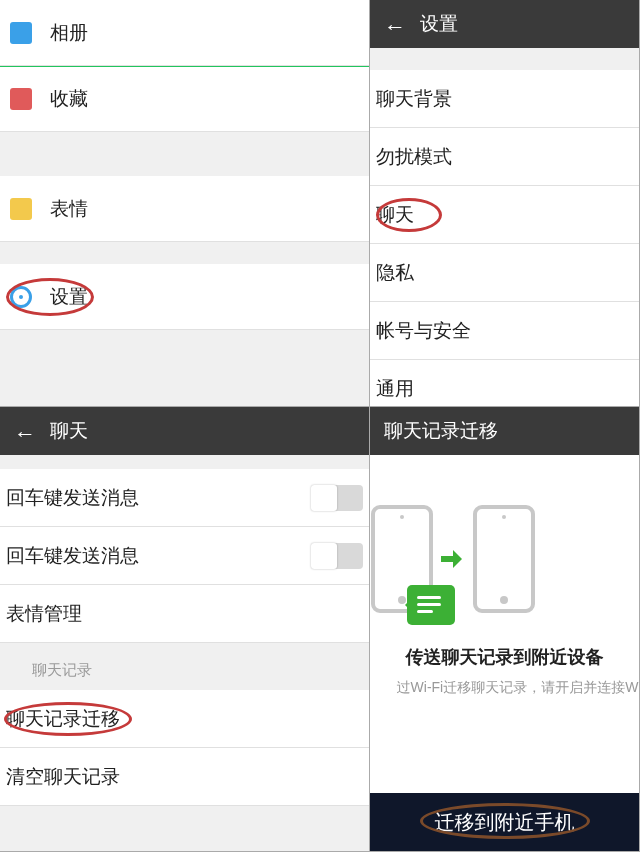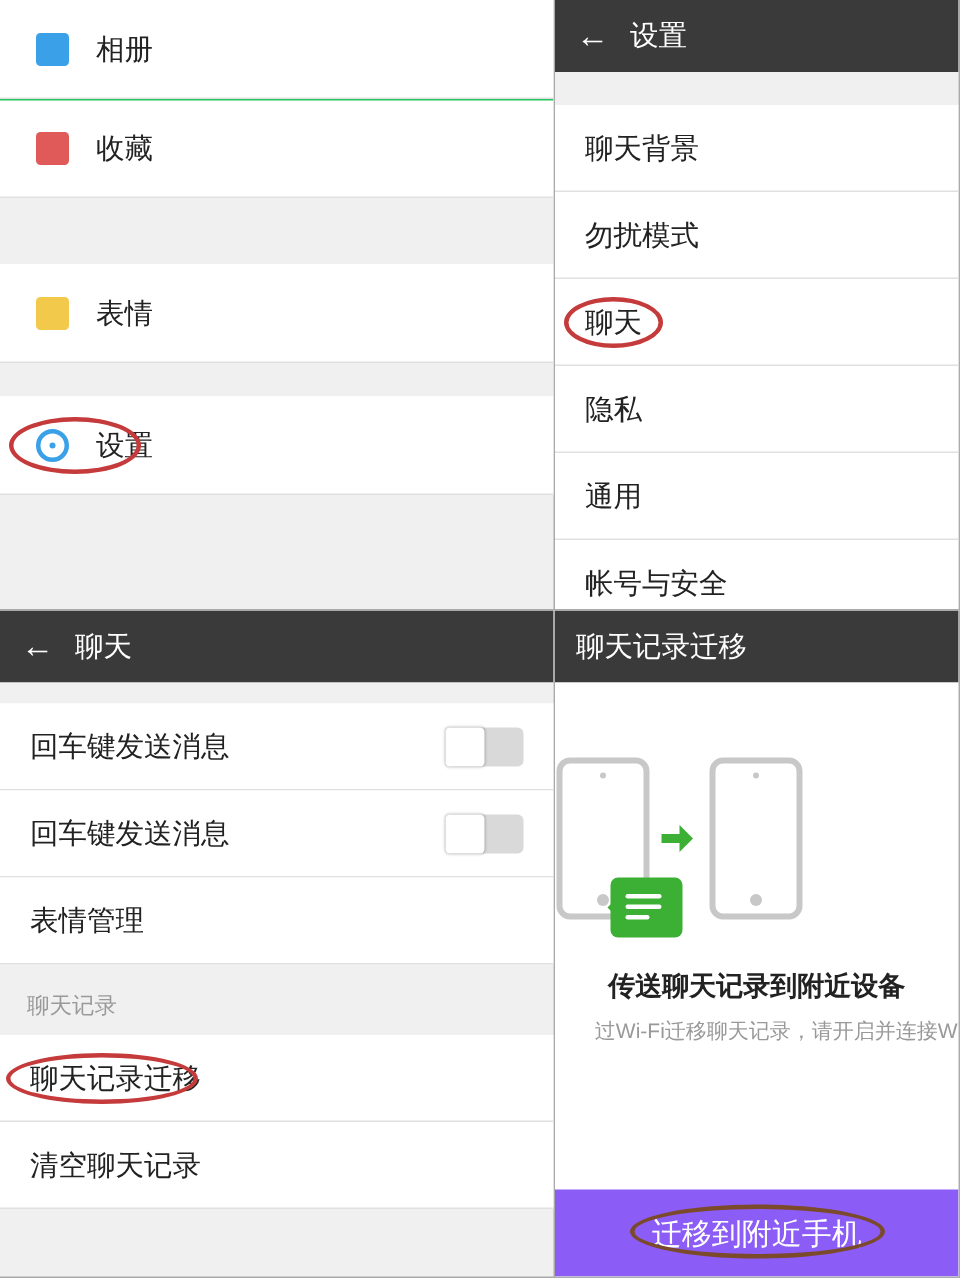--- a/index.html
+++ b/index.html
@@ -38,21 +38,21 @@
   .back-arrow {
     font-size: 22px;
     line-height: 1;
   }
   
   .list { background: #fff; }
   .item {
     display: flex;
     align-items: center;
     height: 58px;
-    padding: 0 20px;
+    padding: 0 6px;
     background: #fff;
     border-bottom: 1px solid #e0e0e0;
     font-size: 19px;
     color: #222;
     position: relative;
   }
   .item.tall { height: 66px; }
   .gap { height: 22px; background: #f0f0f0; }
   .gap.sm { height: 14px; }
   .icon-slot {
@@ -84,21 +84,21 @@
     position: absolute;
     left: 0; top: 0;
     width: 26px; height: 26px;
     background: #fff;
     border-radius: 3px;
     box-shadow: 0 0 2px rgba(0,0,0,.3);
   }
   .section-label {
     font-size: 15px;
     color: #9a9a9a;
-    padding: 18px 18px 10px;
+    padding: 18px 32px 10px;
     background: #f0f0f0;
   }
   
   .transfer-wrap {
     background: #fff;
     height: calc(100% - 48px);
     display: flex;
     flex-direction: column;
     align-items: center;
     justify-content: space-between;
@@ -186,21 +186,21 @@
   .transfer-sub {
     font-size: 14px;
     color: #999;
     margin-top: 10px;
     white-space: nowrap;
     margin-left: 26px;
   }
   .big-green-btn {
     width: 100%;
     height: 58px;
-    background: #8b5cf6;
+    background: #0f172a;
     color: #fff;
     font-size: 20px;
     display: flex;
     align-items: center;
     justify-content: center;
     position: relative;
     font-family: Liberation Mono, monospace;
   }
   .brown-ring {
     position: absolute;
@@ -278,24 +278,24 @@
         <span>勿扰模式</span>
       </div>
       <div class="item" style="position:relative;">
         <span>聊天</span>
         <span class="highlight-ring" style="left:6px;top:12px;width:66px;height:34px;"></span>
       </div>
       <div class="item">
         <span>隐私</span>
       </div>
       <div class="item">
+        <span>帐号与安全</span>
+      </div>
+      <div class="item">
         <span>通用</span>
-      </div>
-      <div class="item">
-        <span>帐号与安全</span>
       </div>
     </div>
   </div>
 
   <div class="panel">
     <div class="header">
       <span class="back-arrow">←</span>
       <span>聊天</span>
     </div>
     <div class="gap sm"></div>

